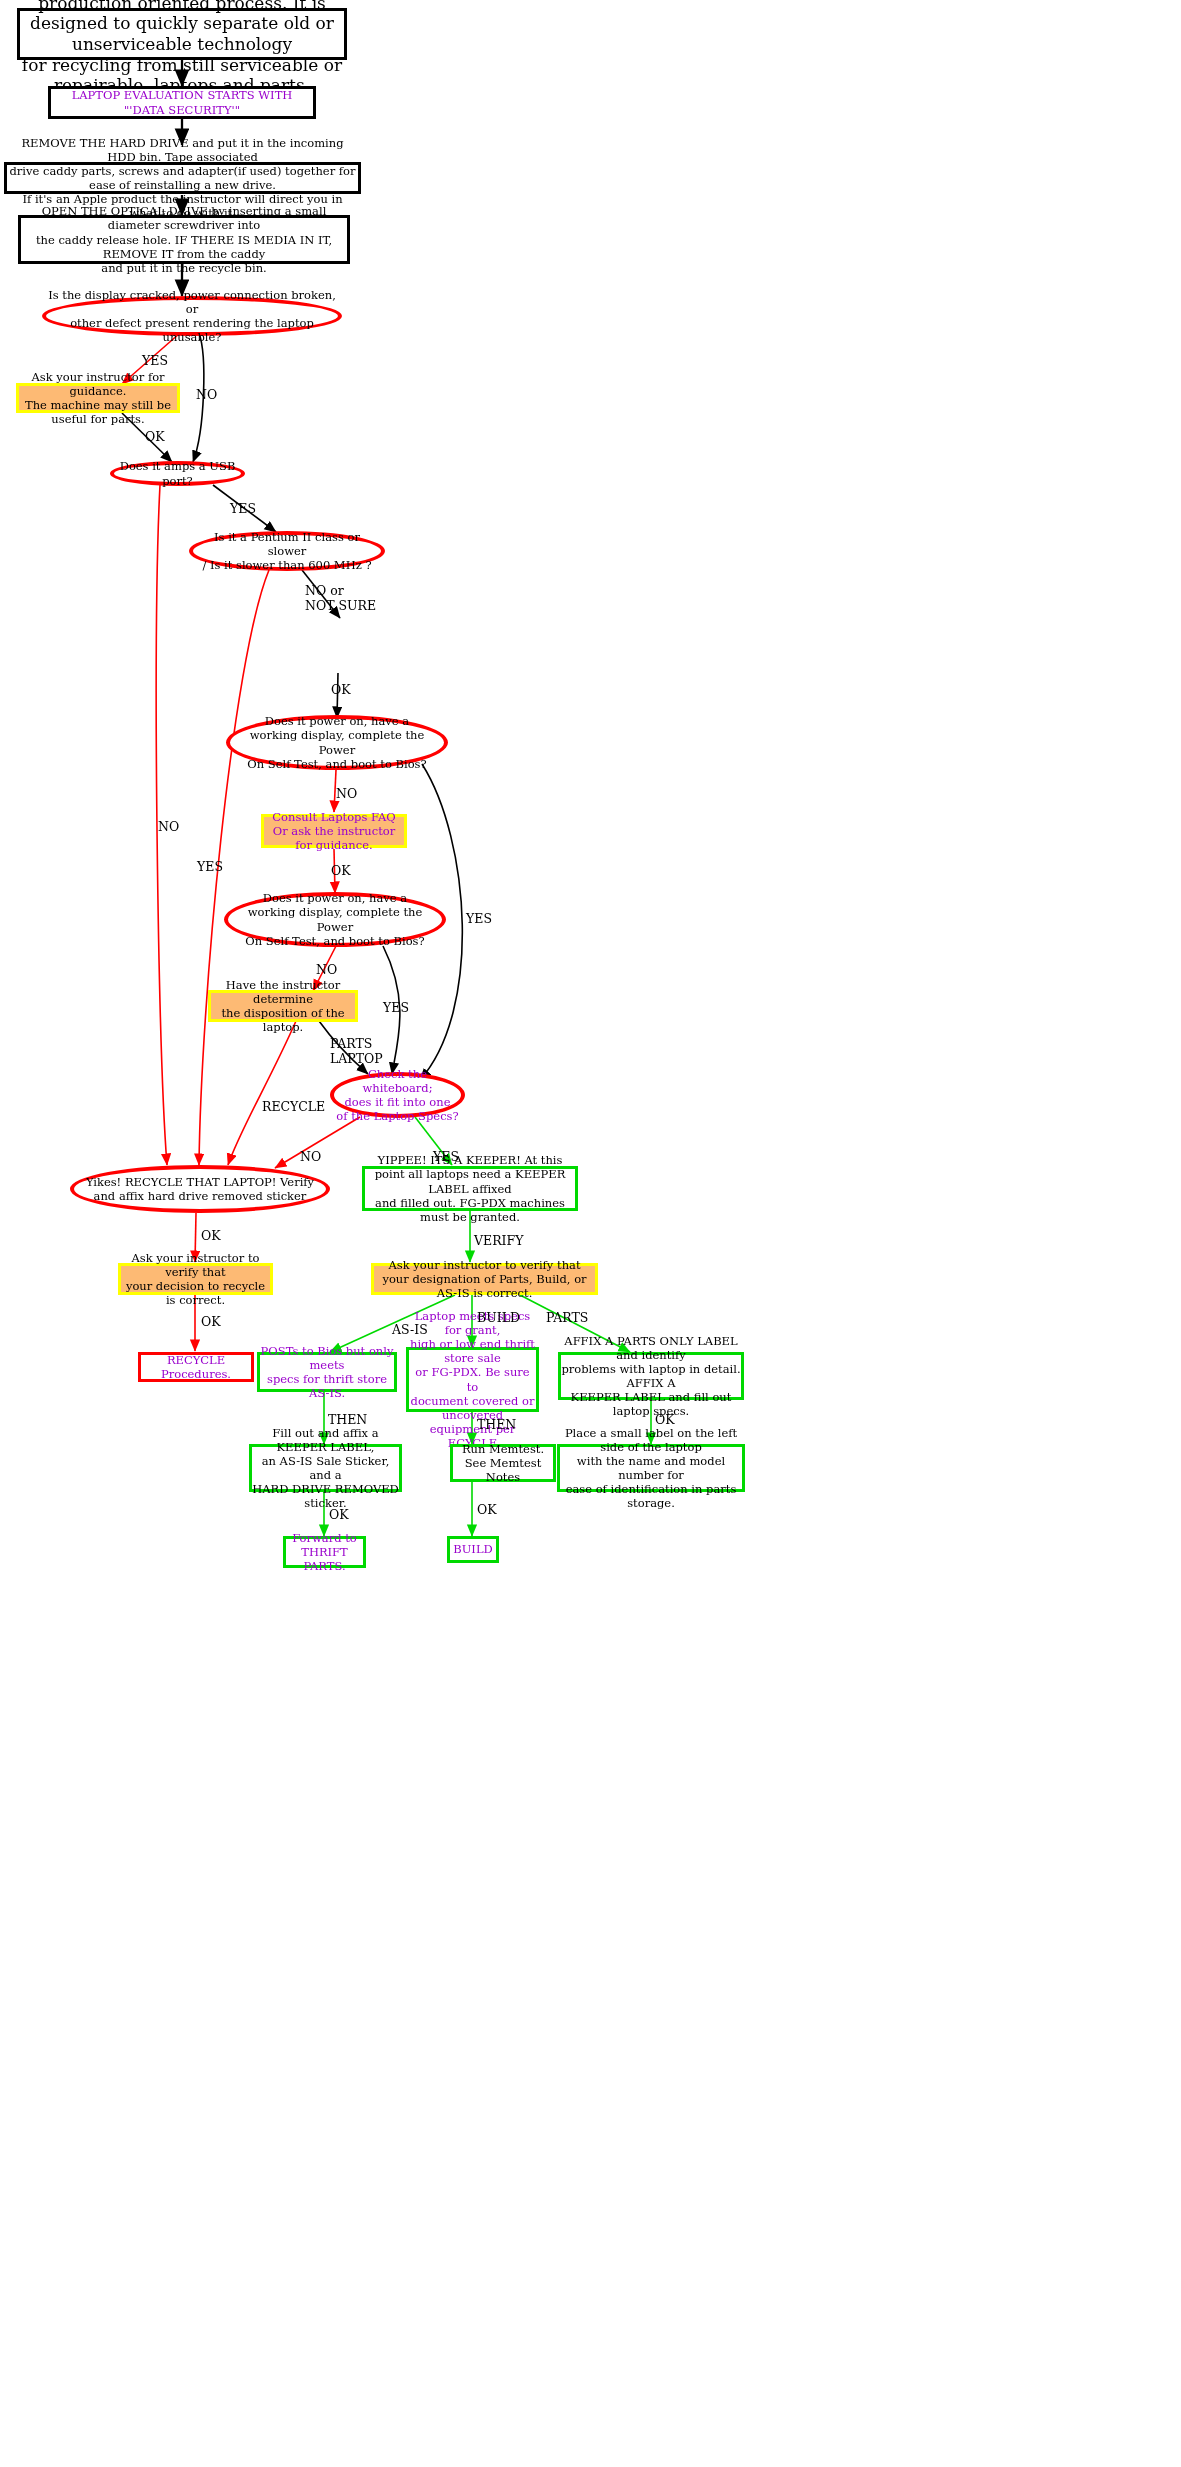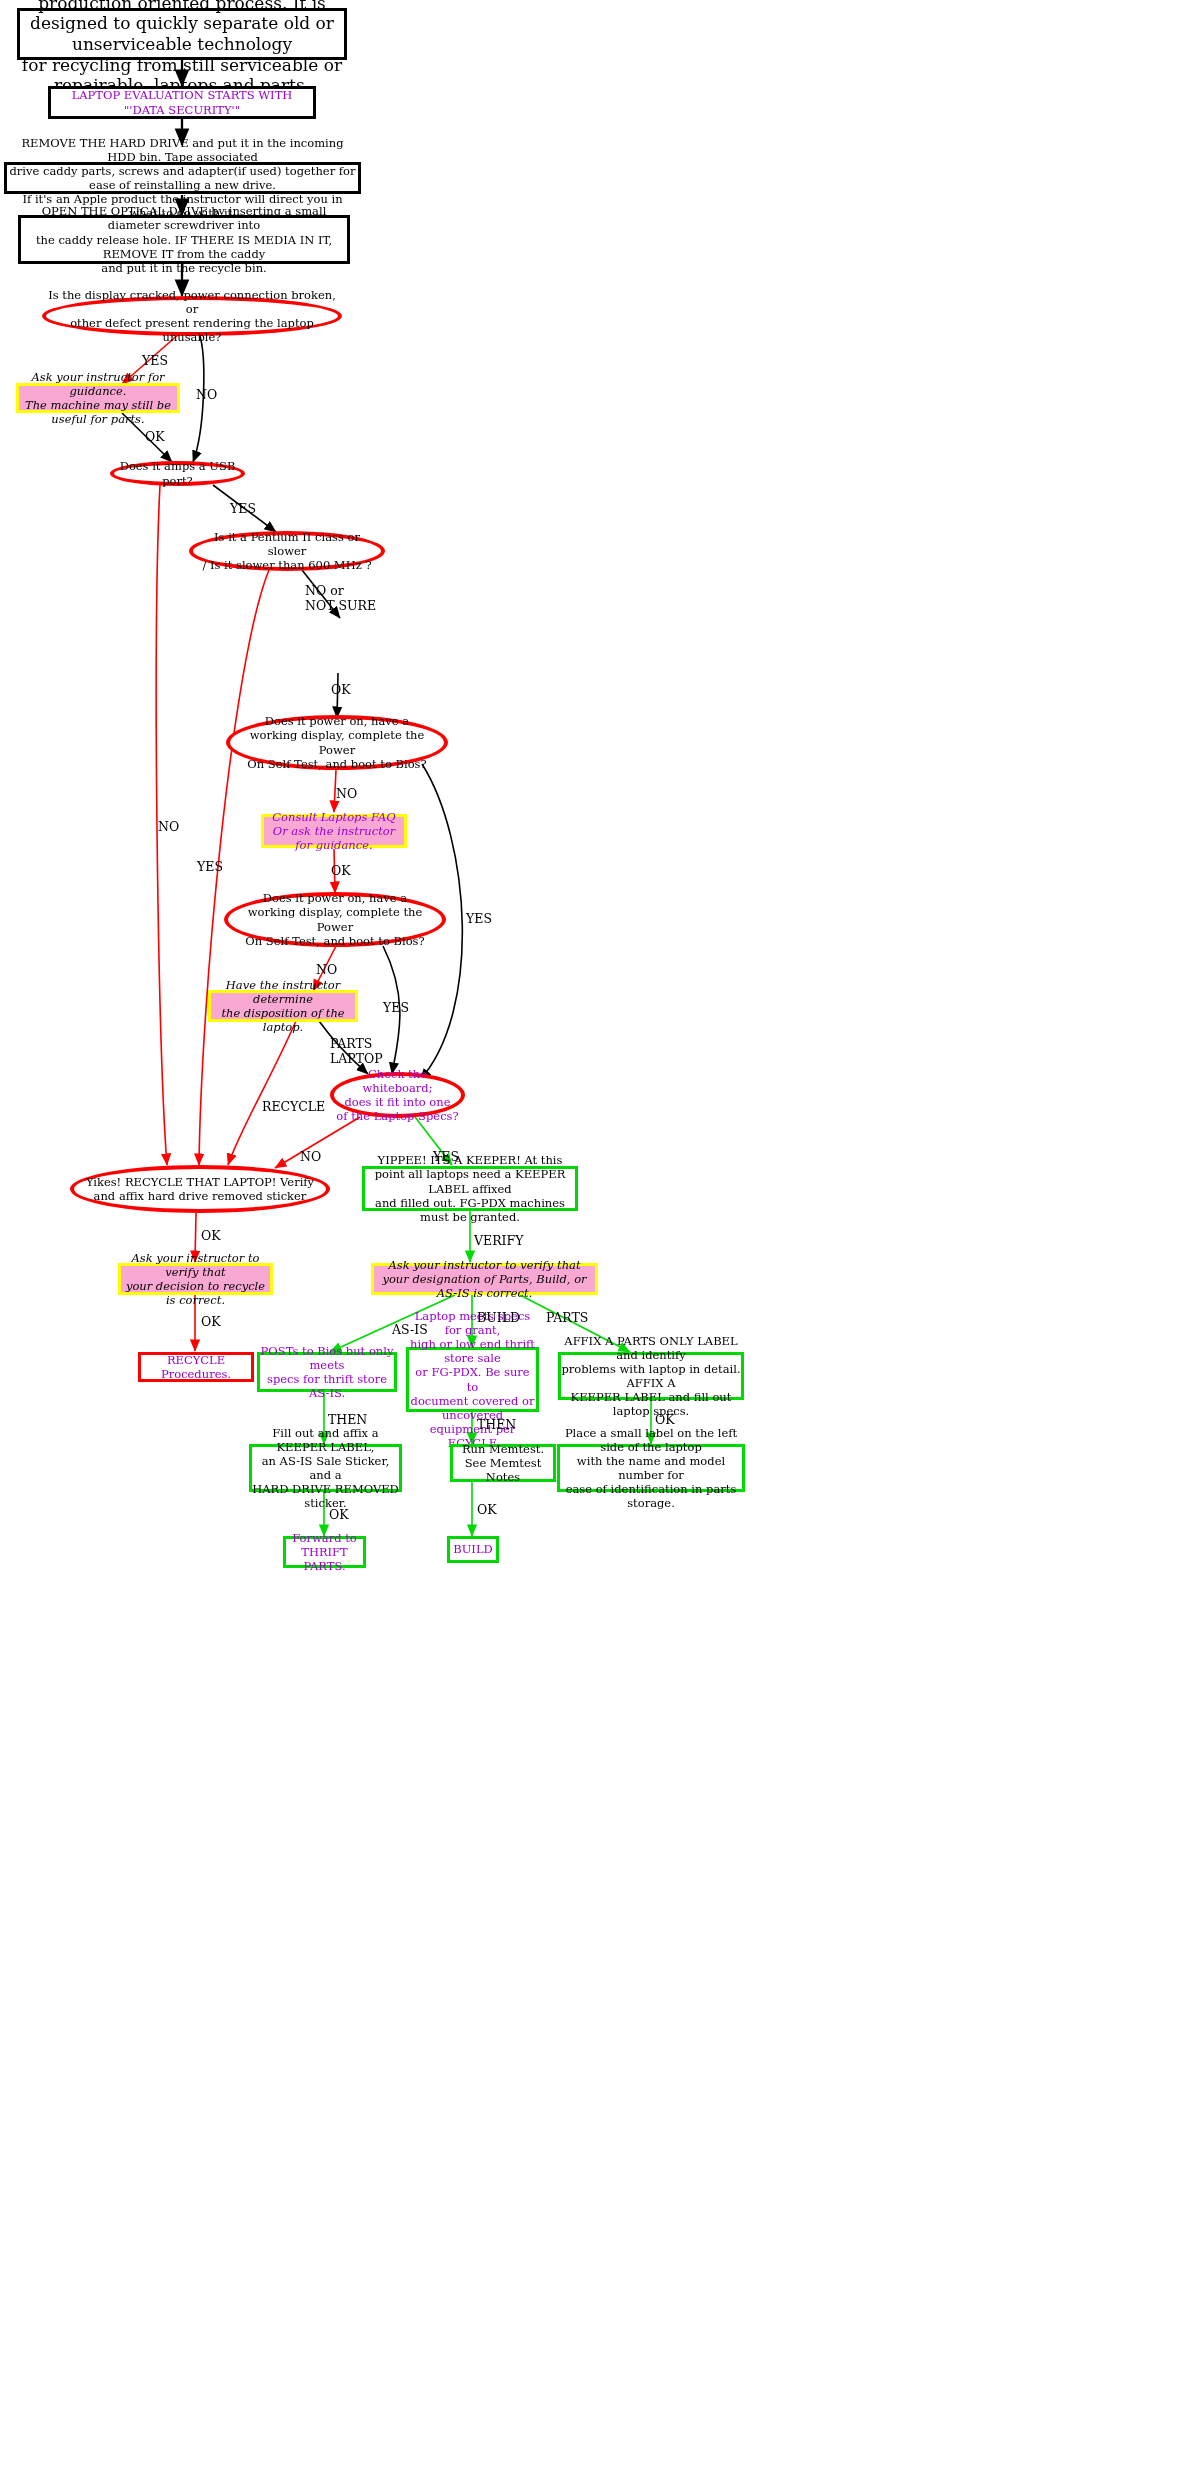--- a/index.html
+++ b/index.html
@@ -3,21 +3,21 @@
 <meta charset="utf-8">
 <style>
   html,body{margin:0;padding:0;background:#ffffff;}
   body{font-family:"DejaVu Serif","Liberation Serif",serif;}
   #canvas{position:relative;width:1181px;height:2467px;background:#fff;overflow:hidden;}
   svg#edges{position:absolute;left:0;top:0;width:1181px;height:2467px;pointer-events:none;}
   .node{position:absolute;box-sizing:border-box;display:flex;align-items:center;justify-content:center;text-align:center;}
   .node .txt{display:block;width:100%;line-height:1.22;white-space:pre-line;}
   
   .box-black{border:3px solid #000;background:#fff;color:#000;}
-  .box-yellow{border:3px solid #ffff00;background:#f9a8d4;color:#000;font-style:italic;}
+  .box-yellow{border:3px solid #ffff00;background:#fdba74;color:#000;}
   .box-green{border:3px solid #00d900;background:#fff;color:#000;}
   .box-red{border:3px solid #ff0000;background:#fff;color:#000;}
   .ell-red{border:4px solid #ff0000;border-radius:50%;background:#fff;color:#000;}
   
   .t-purple{color:#9900cc;}
   .t-black{color:#000;}
   .fs-17{font-size:17px;}
   .fs-11p5{font-size:11.5px;}
   .edge-label{position:absolute;font-family:"DejaVu Serif","Liberation Serif",serif;font-size:12.5px;color:#000;white-space:pre-line;line-height:1.18;text-align:left;}
 </style>

